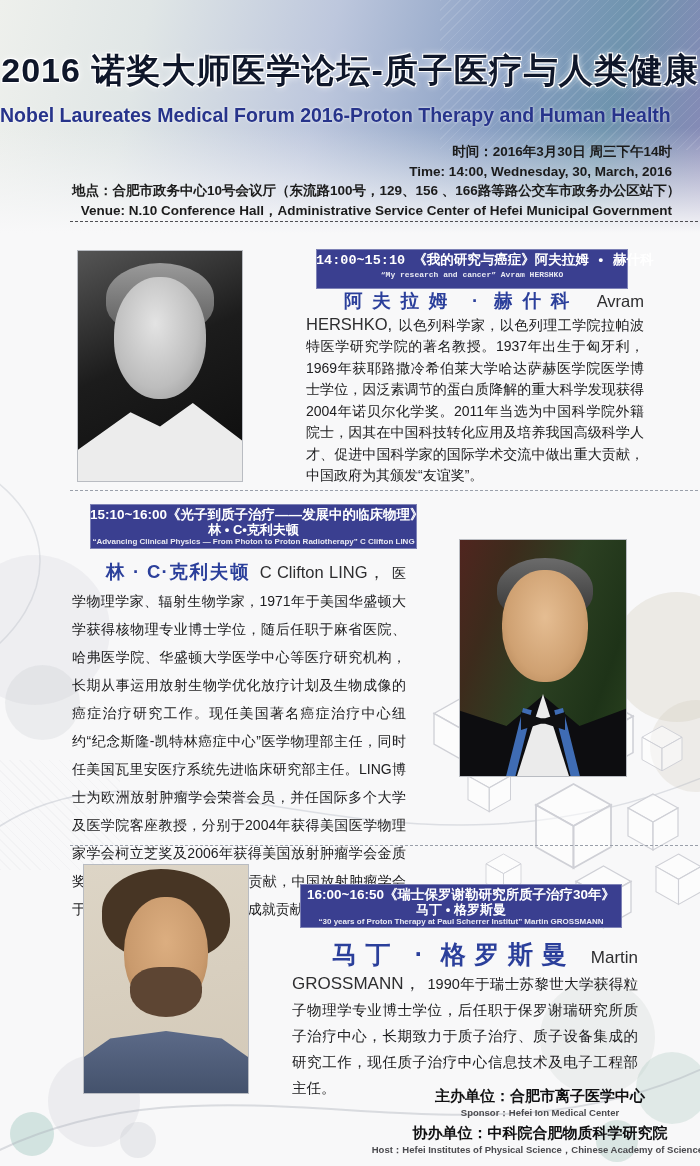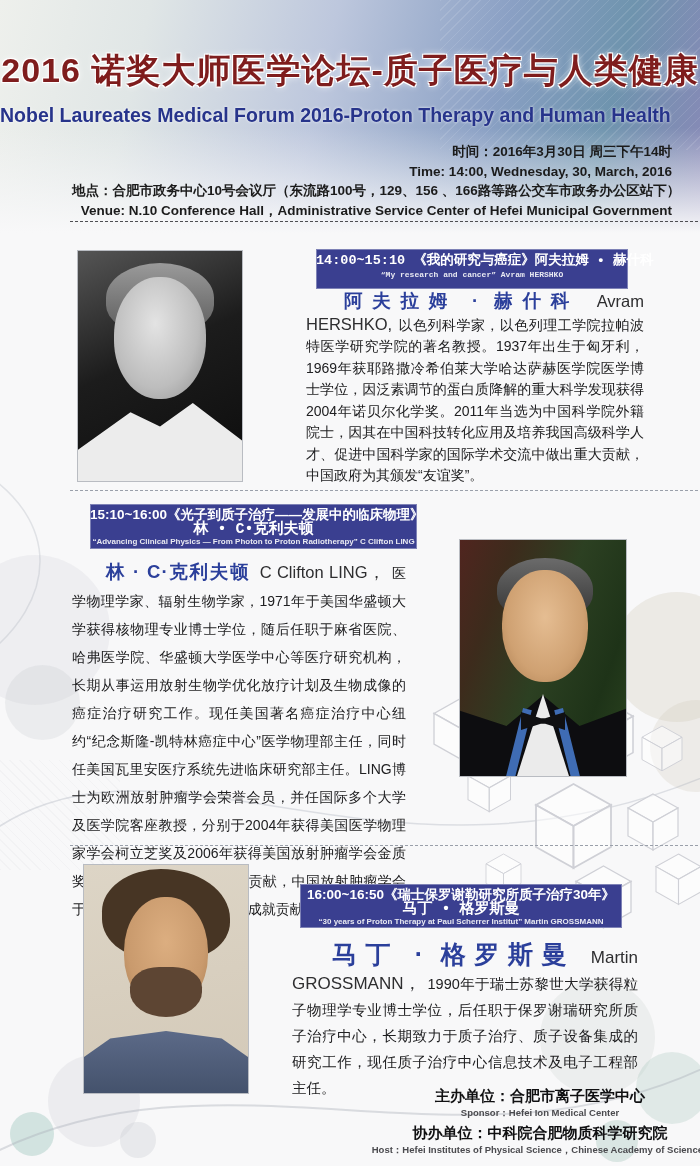--- a/index.html
+++ b/index.html
@@ -23,39 +23,39 @@
   .circ{position:absolute;border-radius:50%;z-index:0;}
   .swirl,.cubes{position:absolute;z-index:0;}
   .hatch2{
     position:absolute;left:0;top:760px;width:120px;height:110px;opacity:.5;z-index:0;
     background:repeating-linear-gradient(45deg, rgba(165,168,178,.14) 0 1px, transparent 1px 7px);
   }
   
   .layer{position:absolute;z-index:2;}
   .title-cn{
     left:0;top:48px;width:700px;text-align:center;white-space:nowrap;
-    font-size:34px;font-weight:bold;color:#7f1d1d;letter-spacing:1px;
+    font-size:34px;font-weight:bold;color:#0f172a;letter-spacing:1px;
     text-shadow:-1px -1px 0 #fff,1px -1px 0 #fff,-1px 1px 0 #fff,1px 1px 0 #fff,0 0 7px rgba(255,255,255,.9);
   }
   .title-en{
     left:0;top:104px;width:572px;text-align:center;white-space:nowrap;
     font-size:19.5px;font-weight:bold;color:#27348b;
     text-shadow:0 0 3px rgba(255,255,255,.9);
   }
   .info{left:72px;top:142px;width:600px;color:#1b1b1b;}
   .info-line{font-size:13.5px;font-weight:bold;line-height:19.5px;white-space:nowrap;text-align:right;}
   .sep{position:absolute;z-index:2;border-top:1.5px dashed #4e4e52;height:0;}
   .sep-light{border-top:1px dashed #9aa0aa;}
   
   .bar{
     position:absolute;z-index:2;background:#3a3f90;color:#ffffff;text-align:center;
     box-shadow:0 0 0 1px rgba(255,255,255,.35) inset;
   }
   .bar .l-main{font-size:13.5px;font-weight:bold;line-height:17px;white-space:nowrap;}
-  .bar .l-name{font-size:15px;font-weight:bold;line-height:13px;white-space:nowrap;font-family:Liberation Mono, monospace;}
+  .bar .l-name{font-size:13px;font-weight:bold;line-height:13px;white-space:nowrap;}
   .bar .l-en{font-size:8px;font-weight:bold;line-height:11px;white-space:nowrap;color:#e8e9f2;}
   .bar1{left:316px;top:249px;width:312px;height:37px;padding-top:3px;font-family:Liberation Mono, monospace;}
   .bar2{left:90px;top:504px;width:327px;height:43px;padding-top:2px;}
   .bar3{left:300px;top:884px;width:322px;height:42px;padding-top:2px;}
   
   .bio{position:absolute;z-index:2;text-align:justify;color:#202022;}
   .bio .name-cn{font-weight:bold;color:#2b3f9b;}
   .bio .name-en{color:#2e2e30;}
   .bio1{left:306px;top:290px;width:338px;font-size:14px;line-height:21.5px;text-indent:38px;}
   .bio1 .name-cn{font-size:18.5px;letter-spacing:1px;}

